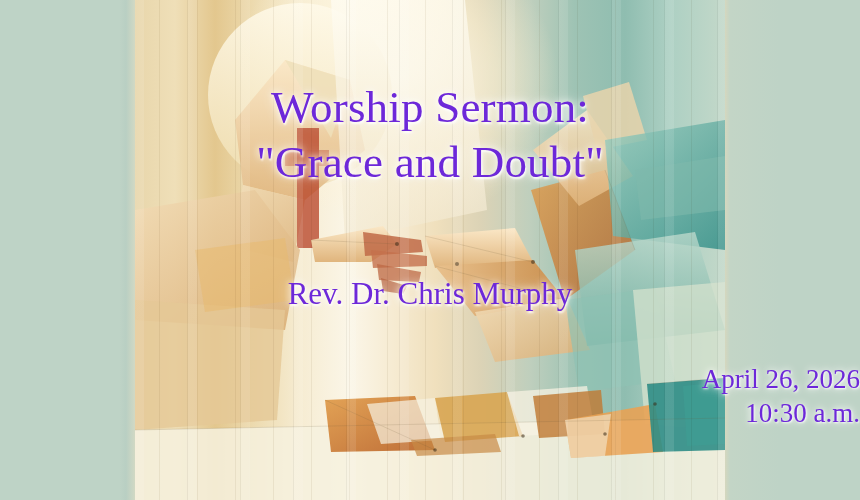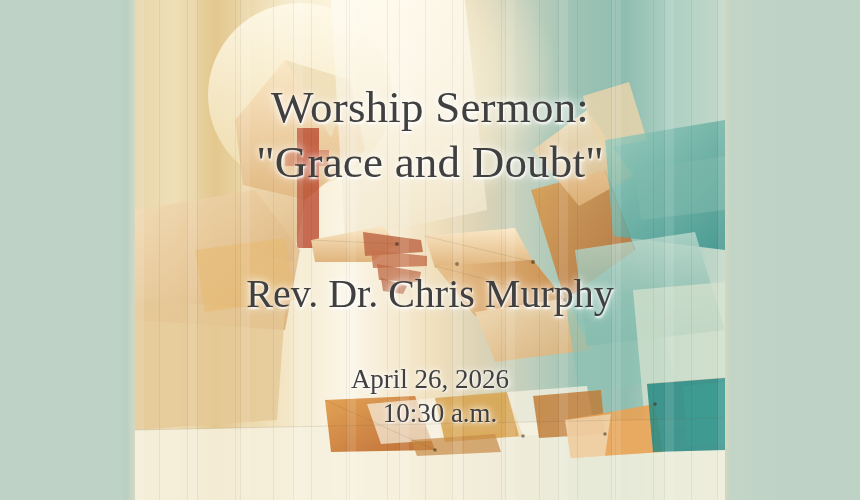--- a/index.html
+++ b/index.html
@@ -86,55 +86,56 @@
       rgba(0,0,0,0.00) 52px,
       rgba(0,0,0,0.05) 52px,
       rgba(0,0,0,0.05) 53px);
   }
 
   
   .text-layer {
     position: absolute;
     inset: 0;
     text-align: center;
-    color: #404040;
+    color: #6d28d9;
   }
   .t-title {
     position: absolute;
     left: 0; right: 0;
     top: 80px;
     font-size: 45px;
     line-height: 55px;
     letter-spacing: 0.2px;
     text-shadow:
       0 0 7px rgba(255,255,255,0.95),
       0 0 14px rgba(255,255,255,0.8),
       1px 2px 2px rgba(255,255,255,0.9);
   }
   .t-speaker {
     position: absolute;
     left: 0; right: 0;
     top: 270px;
-    font-size: 40px;
+    font-size: 31px;
     line-height: 48px;
     text-shadow:
       0 0 7px rgba(255,255,255,0.95),
       0 0 14px rgba(255,255,255,0.8),
       1px 2px 2px rgba(255,255,255,0.9);
   }
   .t-when {
     position: absolute;
     left: 0; right: 0;
     top: 362px;
     font-size: 27px;
     line-height: 34px;
     text-shadow:
       0 0 6px rgba(255,255,255,0.92),
       0 0 12px rgba(255,255,255,0.75),
       1px 1px 2px rgba(255,255,255,0.85);
+    text-align: right;
   }
   .t-when .time { display: block; padding-left: 20px; }
 </style>
 </head>
 <body>
 
 <div id="slide">
 
   <div class="bg-base"></div>
 

